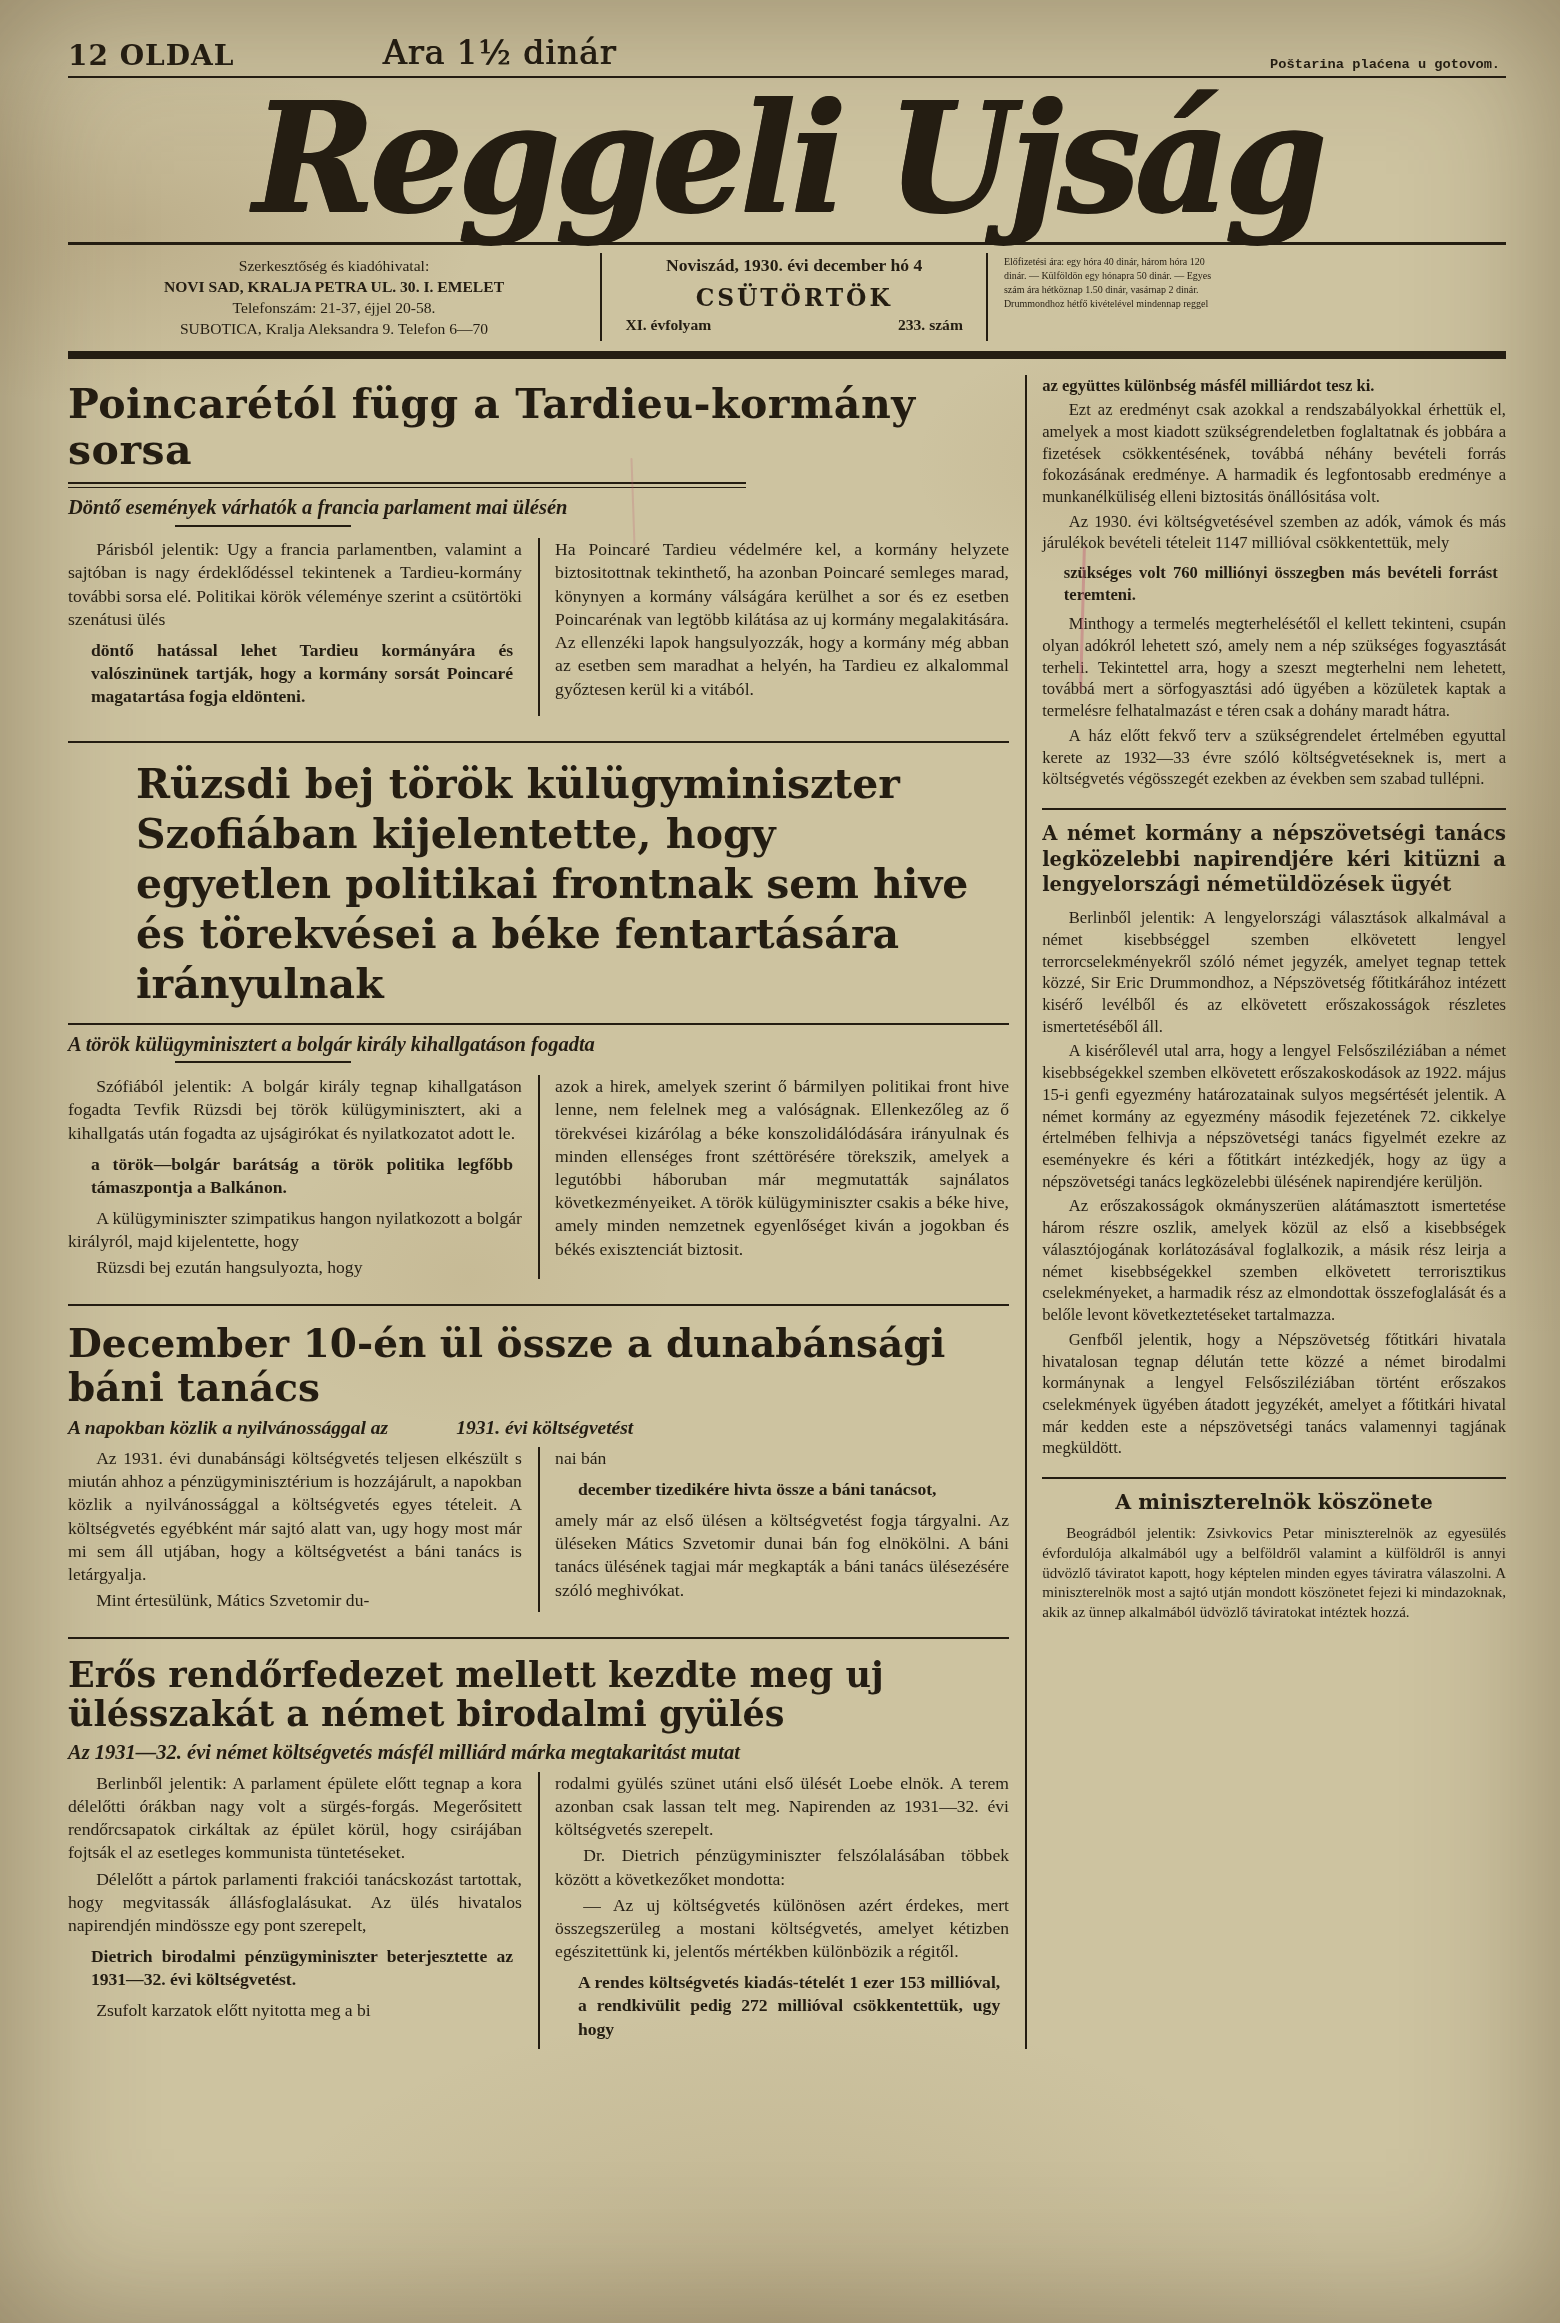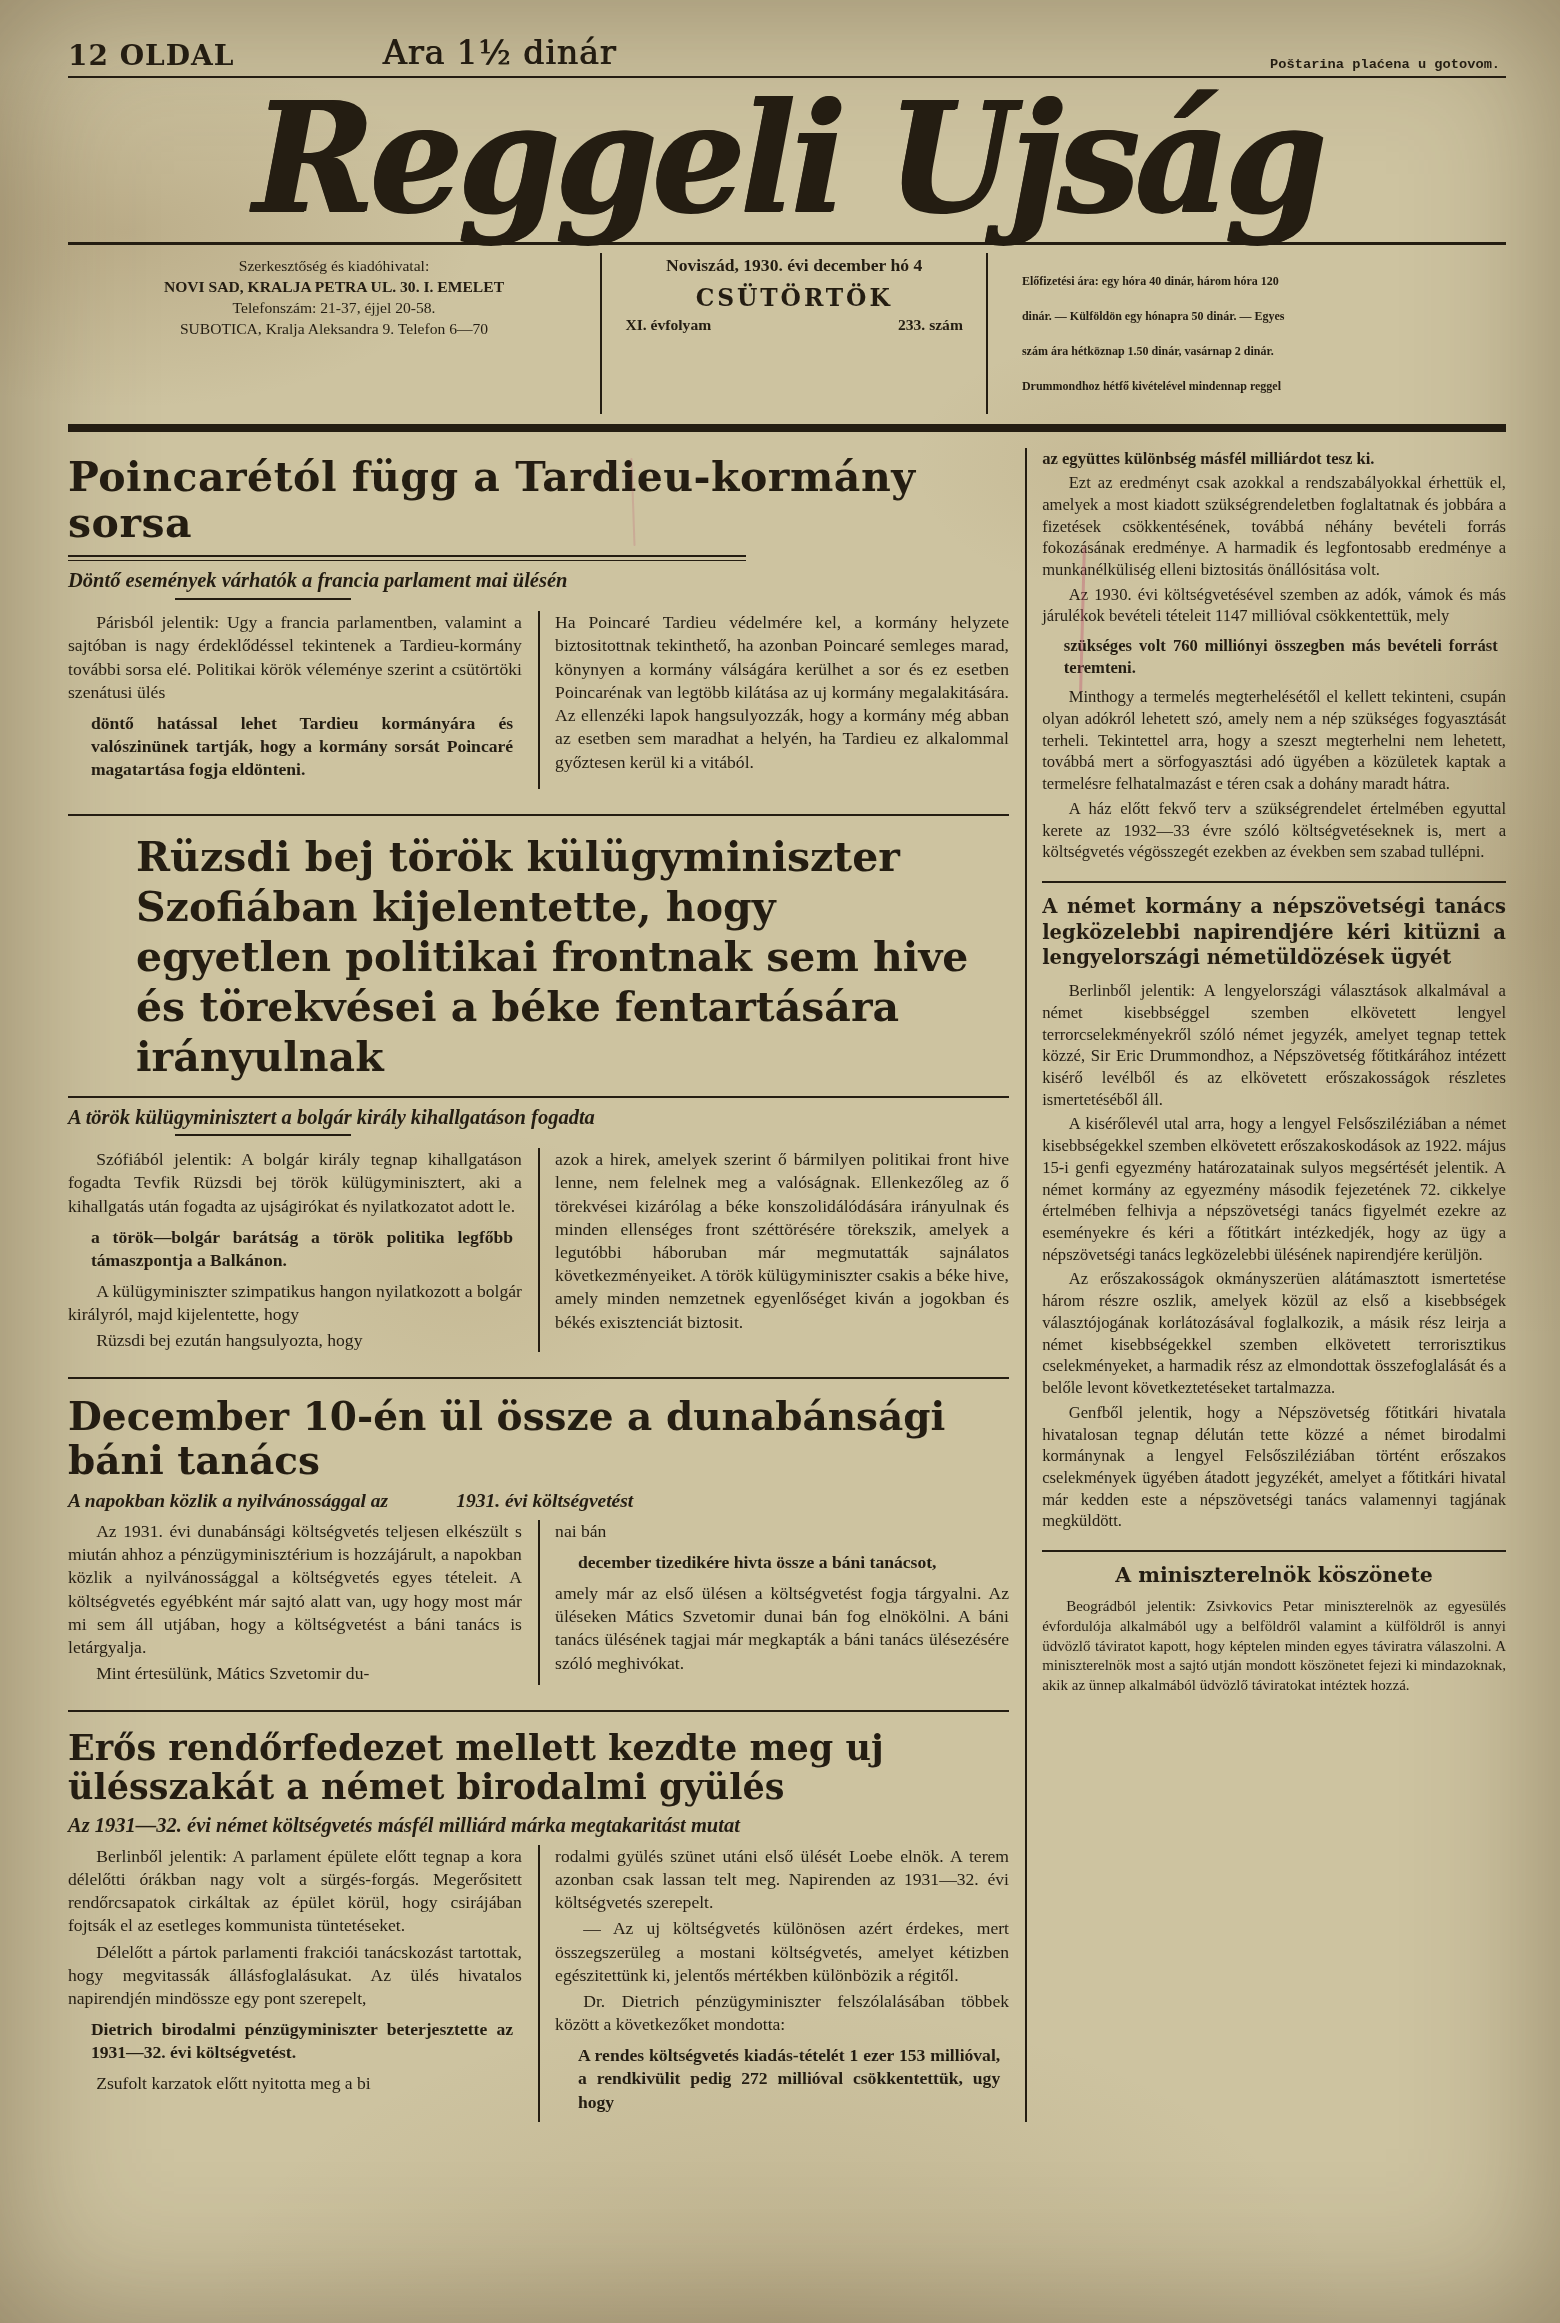--- a/index.html
+++ b/index.html
@@ -50,21 +50,21 @@
   }
   .info-cell{box-sizing:border-box;padding:2px 15.6px;}
   .info-left{width:37%;text-align:center;}
   .info-left .info-line{margin:0;font-size:15.6px;line-height:1.35;}
   .info-left .info-line:nth-child(2){font-weight:bold;}
   .info-center{width:27%;text-align:center;border-left:2px solid #241d12;border-right:2px solid #241d12;}
   .info-date{font-size:17.6px;font-weight:bold;margin:0 0 8px;}
   .info-day{font-size:23.4px;font-weight:bold;letter-spacing:2.9px;margin:2px 0 3.9px;font-family:"DejaVu Serif",serif;}
   .info-volrow{display:flex;justify-content:space-between;font-size:15.6px;font-weight:bold;padding:0 7.8px;}
   .info-right{width:36%;text-align:left;}
-  .info-right .info-line{margin:18px;font-size:12px;font-weight:bold;line-height:1.4;}
+  .info-right .info-line{margin:0;font-size:10px;font-weight:normal;line-height:1.4;}
   
   .content{display:flex;margin-top:15.6px;}
   .main{width:941px;flex:none;}
   .vsep{width:2px;background:#241d12;margin:0 15.6px;flex:none;}
   .rightcol{flex:1;font-size:16.6px;}
   
   .article{margin-top:7.8px;}
   .art-sep{height:2px;background:#241d12;margin:25px 0 15.6px;}
   .hl{margin:0;font-family:"DejaVu Serif",serif;font-weight:bold;line-height:1.12;}
   .hl-xl{font-size:41px;letter-spacing:0.5px;}
@@ -210,22 +210,22 @@
         <h3 class="subhead">Az 1931—32. évi német költségvetés másfél milliárd márka megtakaritást mutat</h3>
         <div class="cols">
           <div class="col">
               <p class="para">Berlinből jelentik: A parlament épülete előtt tegnap a kora délelőtti órákban nagy volt a sürgés-forgás. Megerősitett rendőrcsapatok cirkáltak az épület körül, hogy csirájában fojtsák el az esetleges kommunista tüntetéseket.</p>
               <p class="para">Délelőtt a pártok parlamenti frakciói tanácskozást tartottak, hogy megvitassák állásfoglalásukat. Az ülés hivatalos napirendjén mindössze egy pont szerepelt,</p>
               <p class="para bold inset noindent">Dietrich birodalmi pénzügyminiszter beterjesztette az 1931—32. évi költségvetést.</p>
               <p class="para">Zsufolt karzatok előtt nyitotta meg a bi</p>
             </div>
           <div class="col">
               <p class="para noindent">rodalmi gyülés szünet utáni első ülését Loebe elnök. A terem azonban csak lassan telt meg. Napirenden az 1931—32. évi költségvetés szerepelt.</p>
+              <p class="para">Dr. Dietrich pénzügyminiszter felszólalásában többek között a következőket mondotta:</p>
               <p class="para">— Az uj költségvetés különösen azért érdekes, mert összegszerüleg a mostani költségvetés, amelyet kétizben egészitettünk ki, jelentős mértékben különbözik a régitől.</p>
-              <p class="para">Dr. Dietrich pénzügyminiszter felszólalásában többek között a következőket mondotta:</p>
               <p class="para bold inset noindent">A rendes költségvetés kiadás-tételét 1 ezer 153 millióval, a rendkivülit pedig 272 millióval csökkentettük, ugy hogy</p>
             </div>
         </div>
       </section>
 
     </main>
 
     <div class="vsep"></div>
 
     <aside class="rightcol">

